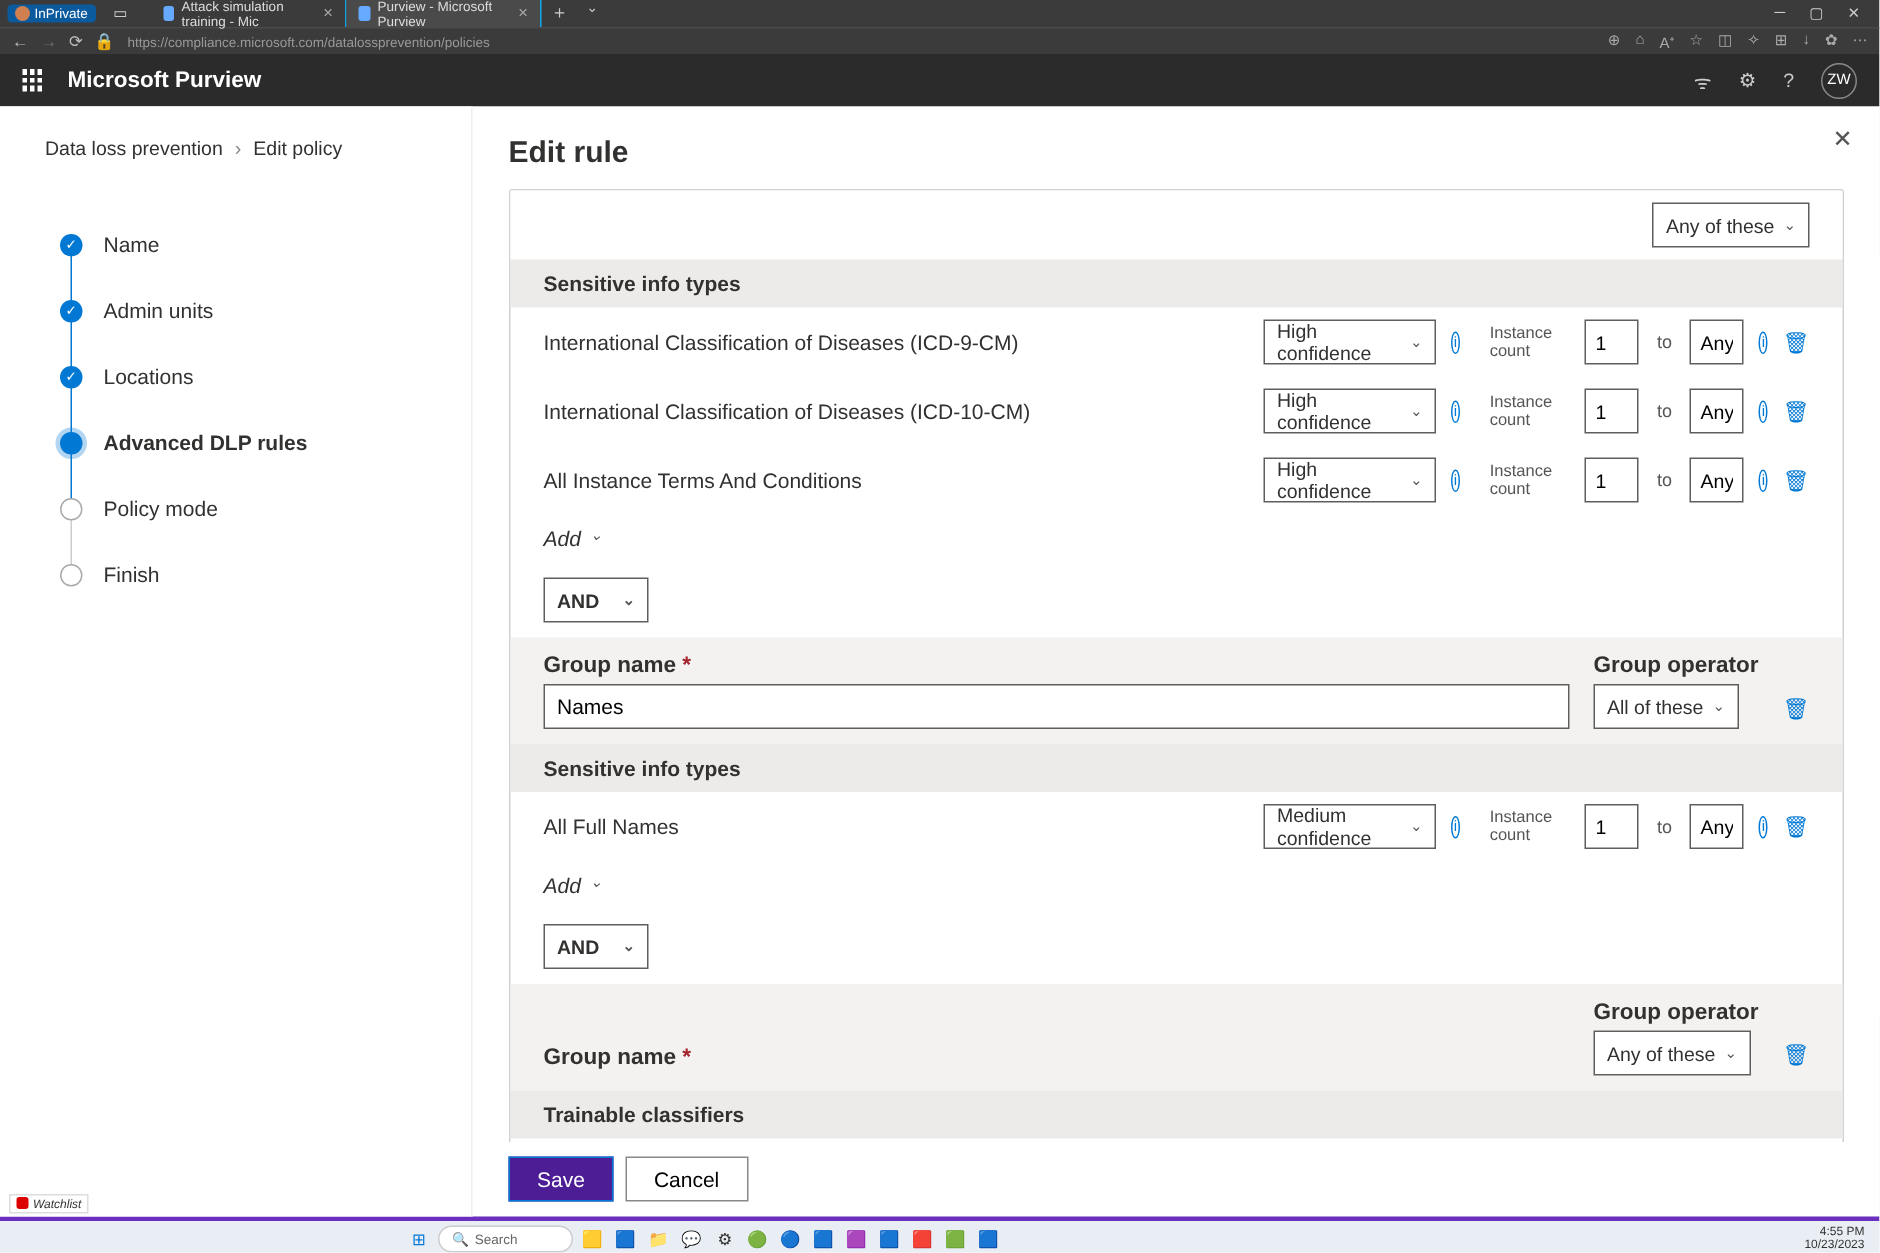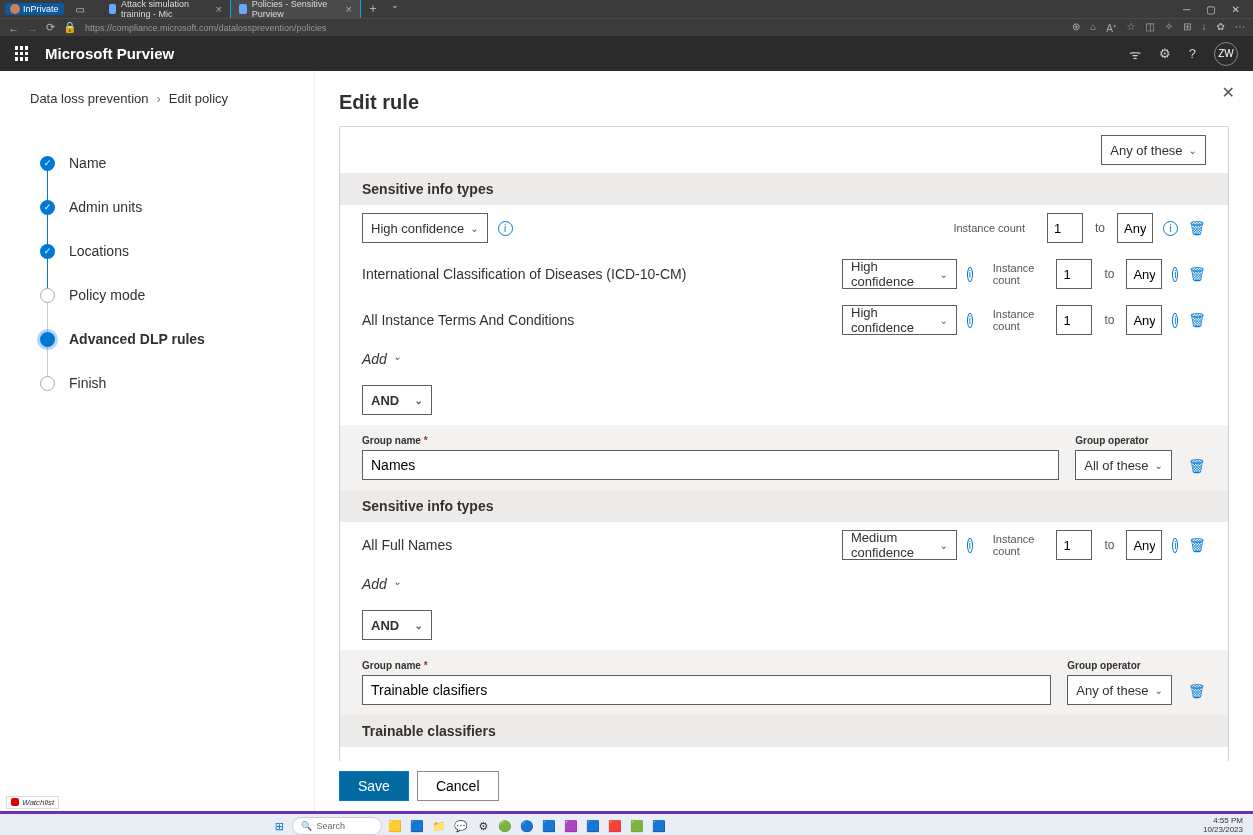--- a/index.html
+++ b/index.html
@@ -59,21 +59,21 @@
 .close-panel { position: absolute; right: 18px; top: 12px; font-size: 16px; color: #555; cursor: pointer; }
 .content-header { padding: 20px 24px 12px 24px; font-size: 20px; font-weight: 600; }
 .scroll-body { flex: 1; overflow-y: auto; padding: 0 24px 10px 24px; }
 .scroll-body::-webkit-scrollbar { width: 8px; }
 .scroll-body::-webkit-scrollbar-thumb { background: #c8c8c8; }
 
 .rule-box { border: 1px solid #d1d1d1; border-radius: 2px; }
 .group-row { display: flex; align-items: center; padding: 8px 22px; gap: 12px; }
 .group-header { background: #f3f2f1; padding: 10px 22px; display: flex; align-items: flex-end; gap: 16px; }
 .group-name-block { flex: 1; max-width: 720px; }
-.g-label { font-size: 10px; font-weight: 600; margin-bottom: 4px; }
+.g-label { font-size: 15px; font-weight: 600; margin-bottom: 4px; }
 .req { color: #a4262c; }
 .textfield { width: 100%; height: 30px; border: 1px solid #605e5c; padding: 0 8px; font-size: 14px; background: #fff; }
 .group-op-block { }
 .dropdown { height: 30px; border: 1px solid #605e5c; background: #fff; display: inline-flex; align-items: center; padding: 0 8px; font-size: 13px; gap: 6px; cursor: pointer; min-width: 78px; }
 .dropdown .chev { margin-left: auto; color: #555; font-size: 10px; }
 .dropdown.op { min-width: 78px; }
 .dd-confidence { min-width: 115px; }
 .section-band { background: #edebe9; padding: 8px 22px; font-weight: 600; font-size: 14px; }
 .sit-row { display: flex; align-items: center; padding: 8px 22px; gap: 10px; min-height: 44px; }
 .sit-name { flex: 0 0 auto; width: 470px; font-size: 14px; }
@@ -84,21 +84,21 @@
 .to-lbl { font-size: 12px; color: #555; padding: 0 2px; }
 .trash { color: #0078d4; font-size: 14px; cursor: pointer; width: 18px; text-align: center; }
 .add-link { padding: 8px 22px; font-size: 14px; color: #323130; display: flex; align-items: flex-start; gap: 6px; font-style: italic; }
 .add-link .chev { font-size: 10px; color: #555; }
 .and-row { padding: 10px 22px; }
 .dd-and { min-width: 70px; font-weight: 600; }
 .tc-row { display: flex; align-items: center; padding: 8px 22px; min-height: 44px; font-size: 14px; }
 
 .footer-bar { padding: 10px 24px; display: flex; gap: 8px; border-top: 0; }
 .btn { height: 30px; padding: 0 18px; border: 1px solid #8a8886; background: #fff; font-size: 14px; cursor: pointer; display: flex; align-items: center; }
-.btn.primary { background: #0369a1; color: #fff; border-color: #0078d4; }
+.btn.primary { background: #4c1d95; color: #fff; border-color: #0078d4; }
 
 .accent-line { height: 3px; background: linear-gradient(90deg, #6b2fbf, #6b2fbf); }
 
 
 .taskbar { height: 24px; background: #e9eef5; display: flex; align-items: center; padding: 0 6px; gap: 6px; position: relative; }
 .watchlist { position: absolute; left: 6px; top: -18px; background: #fff; border: 1px solid #ddd; padding: 1px 4px; font-size: 8px; display: flex; align-items: flex-start; gap: 3px; font-style: italic; }
 .watchlist::before { content: ""; width: 8px; height: 8px; background: #d00; border-radius: 2px; }
 .tb-center { margin: 0 auto; display: flex; align-items: center; gap: 4px; }
 .search-box { display: flex; align-items: center; border: 1px solid #ccc; border-radius: 12px; height: 18px; padding: 0 8px; background: #fff; font-size: 9px; color: #666; gap: 4px; width: 90px; }
 .tb-ico { width: 18px; height: 18px; border-radius: 3px; display: flex; align-items: center; justify-content: center; font-size: 11px; }
@@ -111,21 +111,21 @@
   <div class="inprivate-badge">InPrivate</div>
   <span class="tab-new" style="color:#ccc;font-size:10px;margin-left:6px;">▭</span>
   <div class="tabs">
     <div class="tab">
       <span class="ico shield"></span>
       <span>Attack simulation training - Mic</span>
       <span class="closex">×</span>
     </div>
     <div class="tab active">
       <span class="ico shield"></span>
-      <span>Policies - Sensitive Purview</span>
+      <span>Purview - Microsoft Purview</span>
       <span class="closex">×</span>
     </div>
     <span class="tab-new">＋</span>
     <span class="tab-new" style="font-size:9px;">⌄</span>
   </div>
   <div class="win-controls">
     <span>─</span>
     <span>▢</span>
     <span>✕</span>
   </div>
@@ -185,27 +185,27 @@
           <span class="step-label">Name</span>
         </li>
       <li class="step done">
           <span class="step-circle"></span>
           <span class="step-label">Admin units</span>
         </li>
       <li class="step done">
           <span class="step-circle"></span>
           <span class="step-label">Locations</span>
         </li>
+      <li class="step current">
+          <span class="step-circle"></span>
+          <span class="step-label">Advanced DLP rules</span>
+        </li>
       <li class="step upcoming">
           <span class="step-circle"></span>
           <span class="step-label">Policy mode</span>
-        </li>
-      <li class="step current">
-          <span class="step-circle"></span>
-          <span class="step-label">Advanced DLP rules</span>
         </li>
       <li class="step upcoming">
           <span class="step-circle"></span>
           <span class="step-label">Finish</span>
         </li>
     </ul>
   </div>
 
   <div class="content">
     <span class="close-panel">✕</span>
@@ -217,20 +217,21 @@
         <div class="group-row" style="background:#fff;">
           <div style="flex:1"></div>
           <div class="dropdown op">
               <span>Any of these</span>
               <span class="chev">⌄</span>
             </div>
         </div>
         <div class="section-band">Sensitive info types</div>
 
         <div class="sit-row">
+          <div class="sit-name">International Classification of Diseases (ICD-9-CM)</div>
           <div class="dropdown dd-confidence">
               <span>High confidence</span>
               <span class="chev">⌄</span>
             </div>
           <span class="info-ico">i</span>
           <div class="spacer-flex"></div>
           <span class="instance-lbl">Instance count</span>
           <input class="numfield" value="1" style="">
           <span class="to-lbl">to</span>
           <input class="numfield" value="Any" style="">
@@ -317,21 +318,20 @@
         <div class="and-row">
           <div class="dropdown dd-and">
               <span>AND</span>
               <span class="chev">⌄</span>
             </div>
         </div>
 
         <div class="group-header">
           <div class="group-name-block" style="max-width:714px;">
             <div class="g-label"><span>Group name</span> <span class="req">*</span></div>
-            <input class="textfield" value="Trainable clasifiers" style="">
           </div>
           <div class="group-op-block">
             <div class="g-label">Group operator</div>
             <div class="dropdown op">
                 <span>Any of these</span>
                 <span class="chev">⌄</span>
               </div>
           </div>
           <span class="trash" style="margin-bottom:6px;">🗑</span>
         </div>

